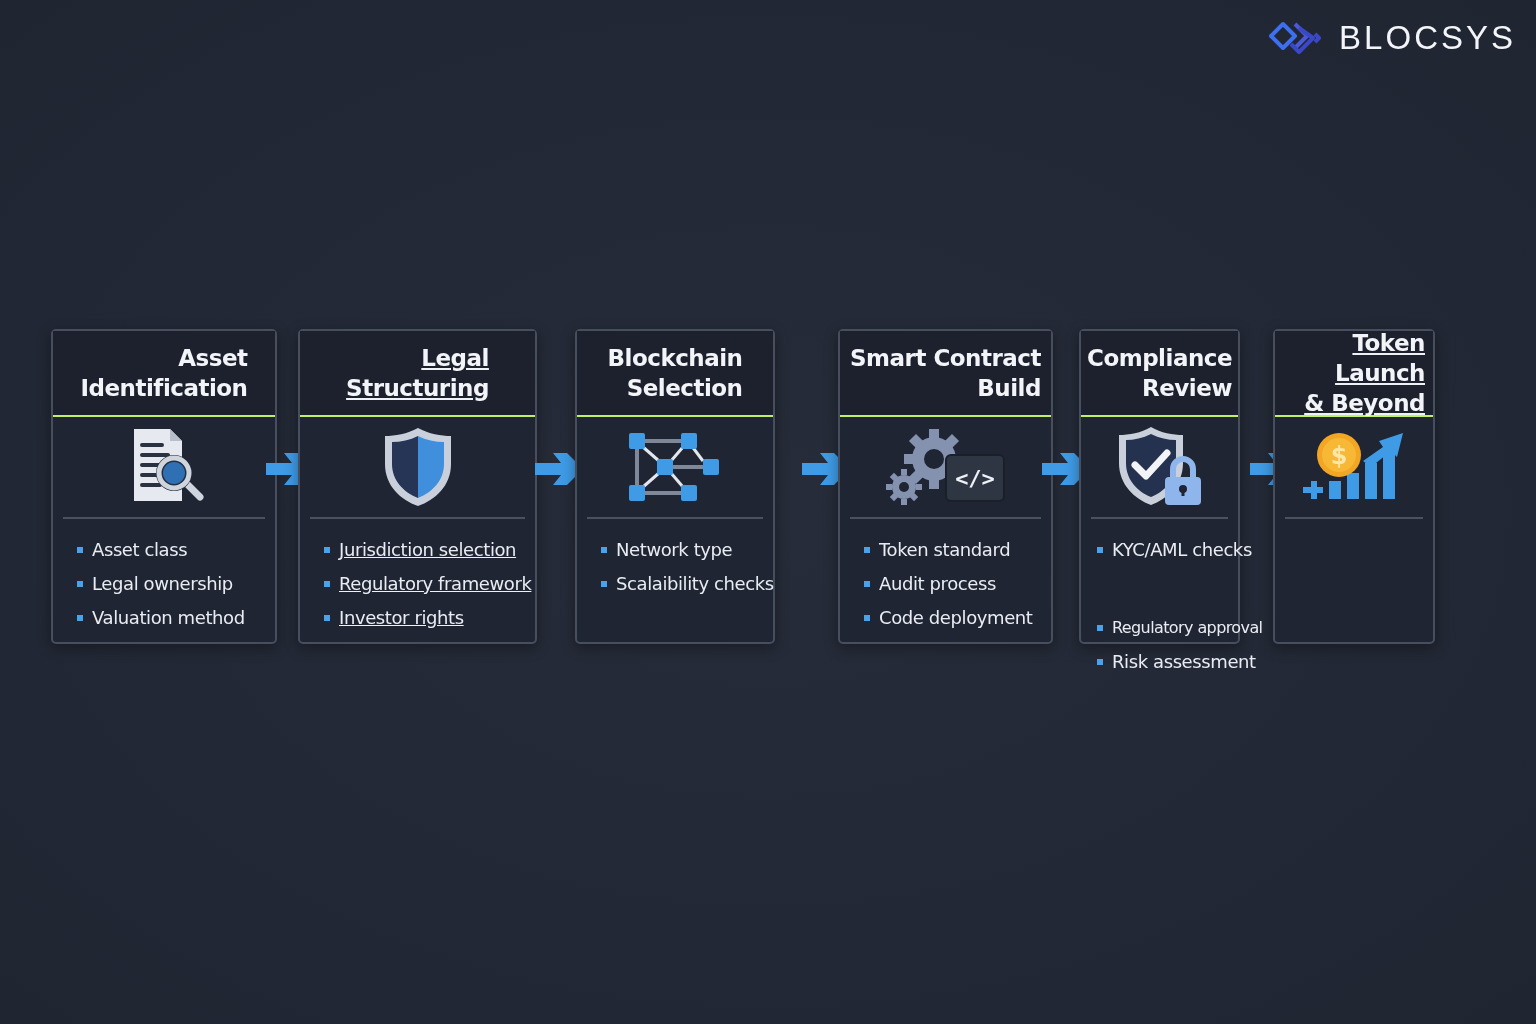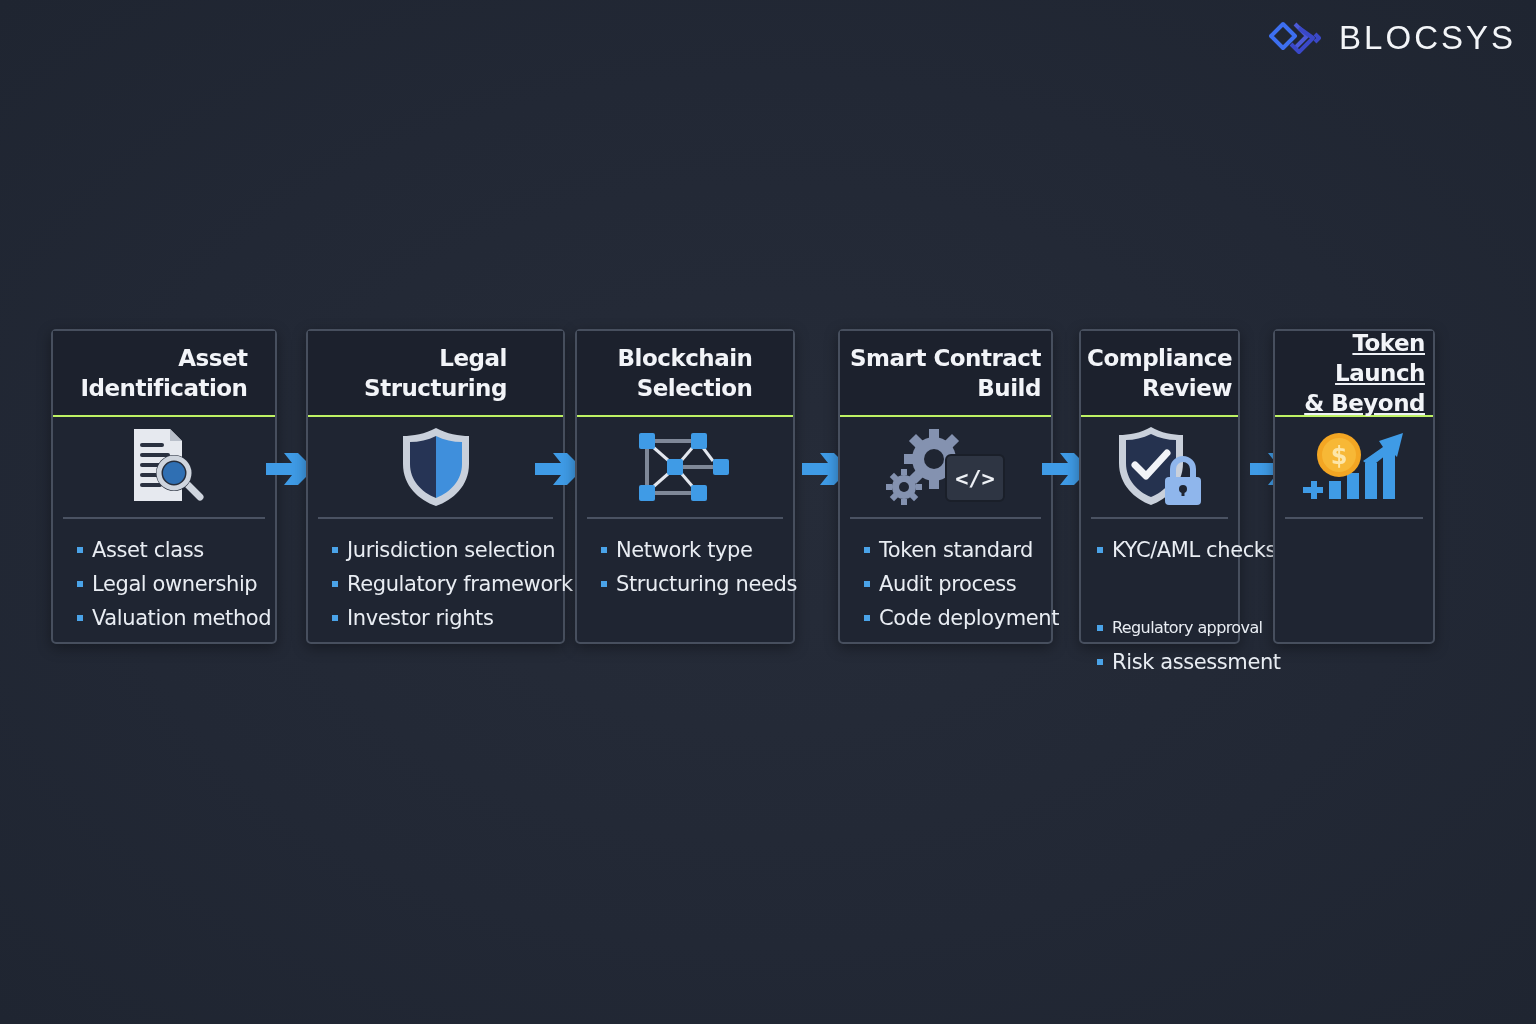--- a/index.html
+++ b/index.html
@@ -35,21 +35,21 @@
     font-family: "DejaVu Sans", sans-serif; font-weight: bold;
     font-size: 23px; line-height: 30px; color: #f2f4f8; white-space: pre-line;
     letter-spacing: -0.5px;
   }
   .step-icon { height: 100px; display: flex; align-items: center; justify-content: center; }
   .step-divider { height: 2px; background: #4a5262; margin: 0 10px; }
   .step-list { list-style: none; padding: 14px 0 0 24px; }
   .step-list li {
     display: flex; align-items: center; gap: 9px;
     font-family: "DejaVu Sans", sans-serif;
-    font-size: 21px; line-height: 34px; color: #e9edf3; white-space: nowrap;
+    font-size: 18px; line-height: 34px; color: #e9edf3; white-space: nowrap;
     letter-spacing: -0.4px;
   }
   .bullet { width: 6px; height: 6px; background: #4aa3e8; flex: none; }
 
   .arrow { position: absolute; top: 120px; width: 52px; height: 40px; }
 </style>
 </head>
 <body>
 
 <div class="canvas">
@@ -104,21 +104,21 @@
             <span class="bullet"></span>
             <span>Valuation method</span>
           </li>
       </ul>
     </div>
 
     <svg class="arrow" style="left:213px;" viewBox="0 0 52 40">
       <path d="M2 14 H28 L20 4 H34 L50 20 L34 36 H20 L28 26 H2 Z" fill="#3f9be6"></path>
     </svg>
 
-    <div class="step" style="left:255px; width:259px;">
+    <div class="step" style="left:247px; width:239px;text-decoration:underline;">
       <div class="step-head">
         <div class="step-title">Legal
 Structuring</div>
       </div>
       <div class="step-icon">
         <svg width="74" height="82" viewBox="0 0 74 82">
           <path d="M37 2 C48 8 60 10 70 10 V38 C70 60 54 74 37 80 C20 74 4 60 4 38 V10 C14 10 26 8 37 2 Z" fill="#c9d0db"></path>
           <path d="M37 10 V72 C22 66 11 54 11 38 V16 C20 16 29 14 37 10 Z" fill="#263455"></path>
           <path d="M37 10 C45 14 54 16 63 16 V38 C63 54 52 66 37 72 Z" fill="#3f8fdc"></path>
         </svg>
@@ -137,21 +137,21 @@
             <span class="bullet"></span>
             <span>Investor rights</span>
           </li>
       </ul>
     </div>
 
     <svg class="arrow" style="left:482px;" viewBox="0 0 52 40">
       <path d="M2 14 H28 L20 4 H34 L50 20 L34 36 H20 L28 26 H2 Z" fill="#3f9be6"></path>
     </svg>
 
-    <div class="step" style="left:524px; width:220px;">
+    <div class="step" style="left:524px; width:200px;">
       <div class="step-head">
         <div class="step-title">Blockchain
 Selection</div>
       </div>
       <div class="step-icon">
         <svg width="96" height="72" viewBox="0 0 96 72">
           <g stroke="#7f8898" stroke-width="4">
             <line x1="10" y1="10" x2="62" y2="10"></line>
             <line x1="10" y1="62" x2="62" y2="62"></line>
             <line x1="10" y1="10" x2="10" y2="62"></line>
@@ -175,21 +175,21 @@
         </svg>
       </div>
       <div class="step-divider"></div>
       <ul class="step-list">
         <li>
             <span class="bullet"></span>
             <span>Network type</span>
           </li>
         <li>
             <span class="bullet"></span>
-            <span>Structuring needs</span>
+            <span>Scalaibility checks</span>
           </li>
       </ul>
     </div>
 
     <svg class="arrow" style="left:749px;" viewBox="0 0 52 40">
       <path d="M2 14 H28 L20 4 H34 L50 20 L34 36 H20 L28 26 H2 Z" fill="#3f9be6"></path>
     </svg>
 
     <div class="step" style="left:787px; width:215px;">
       <div class="step-head">

